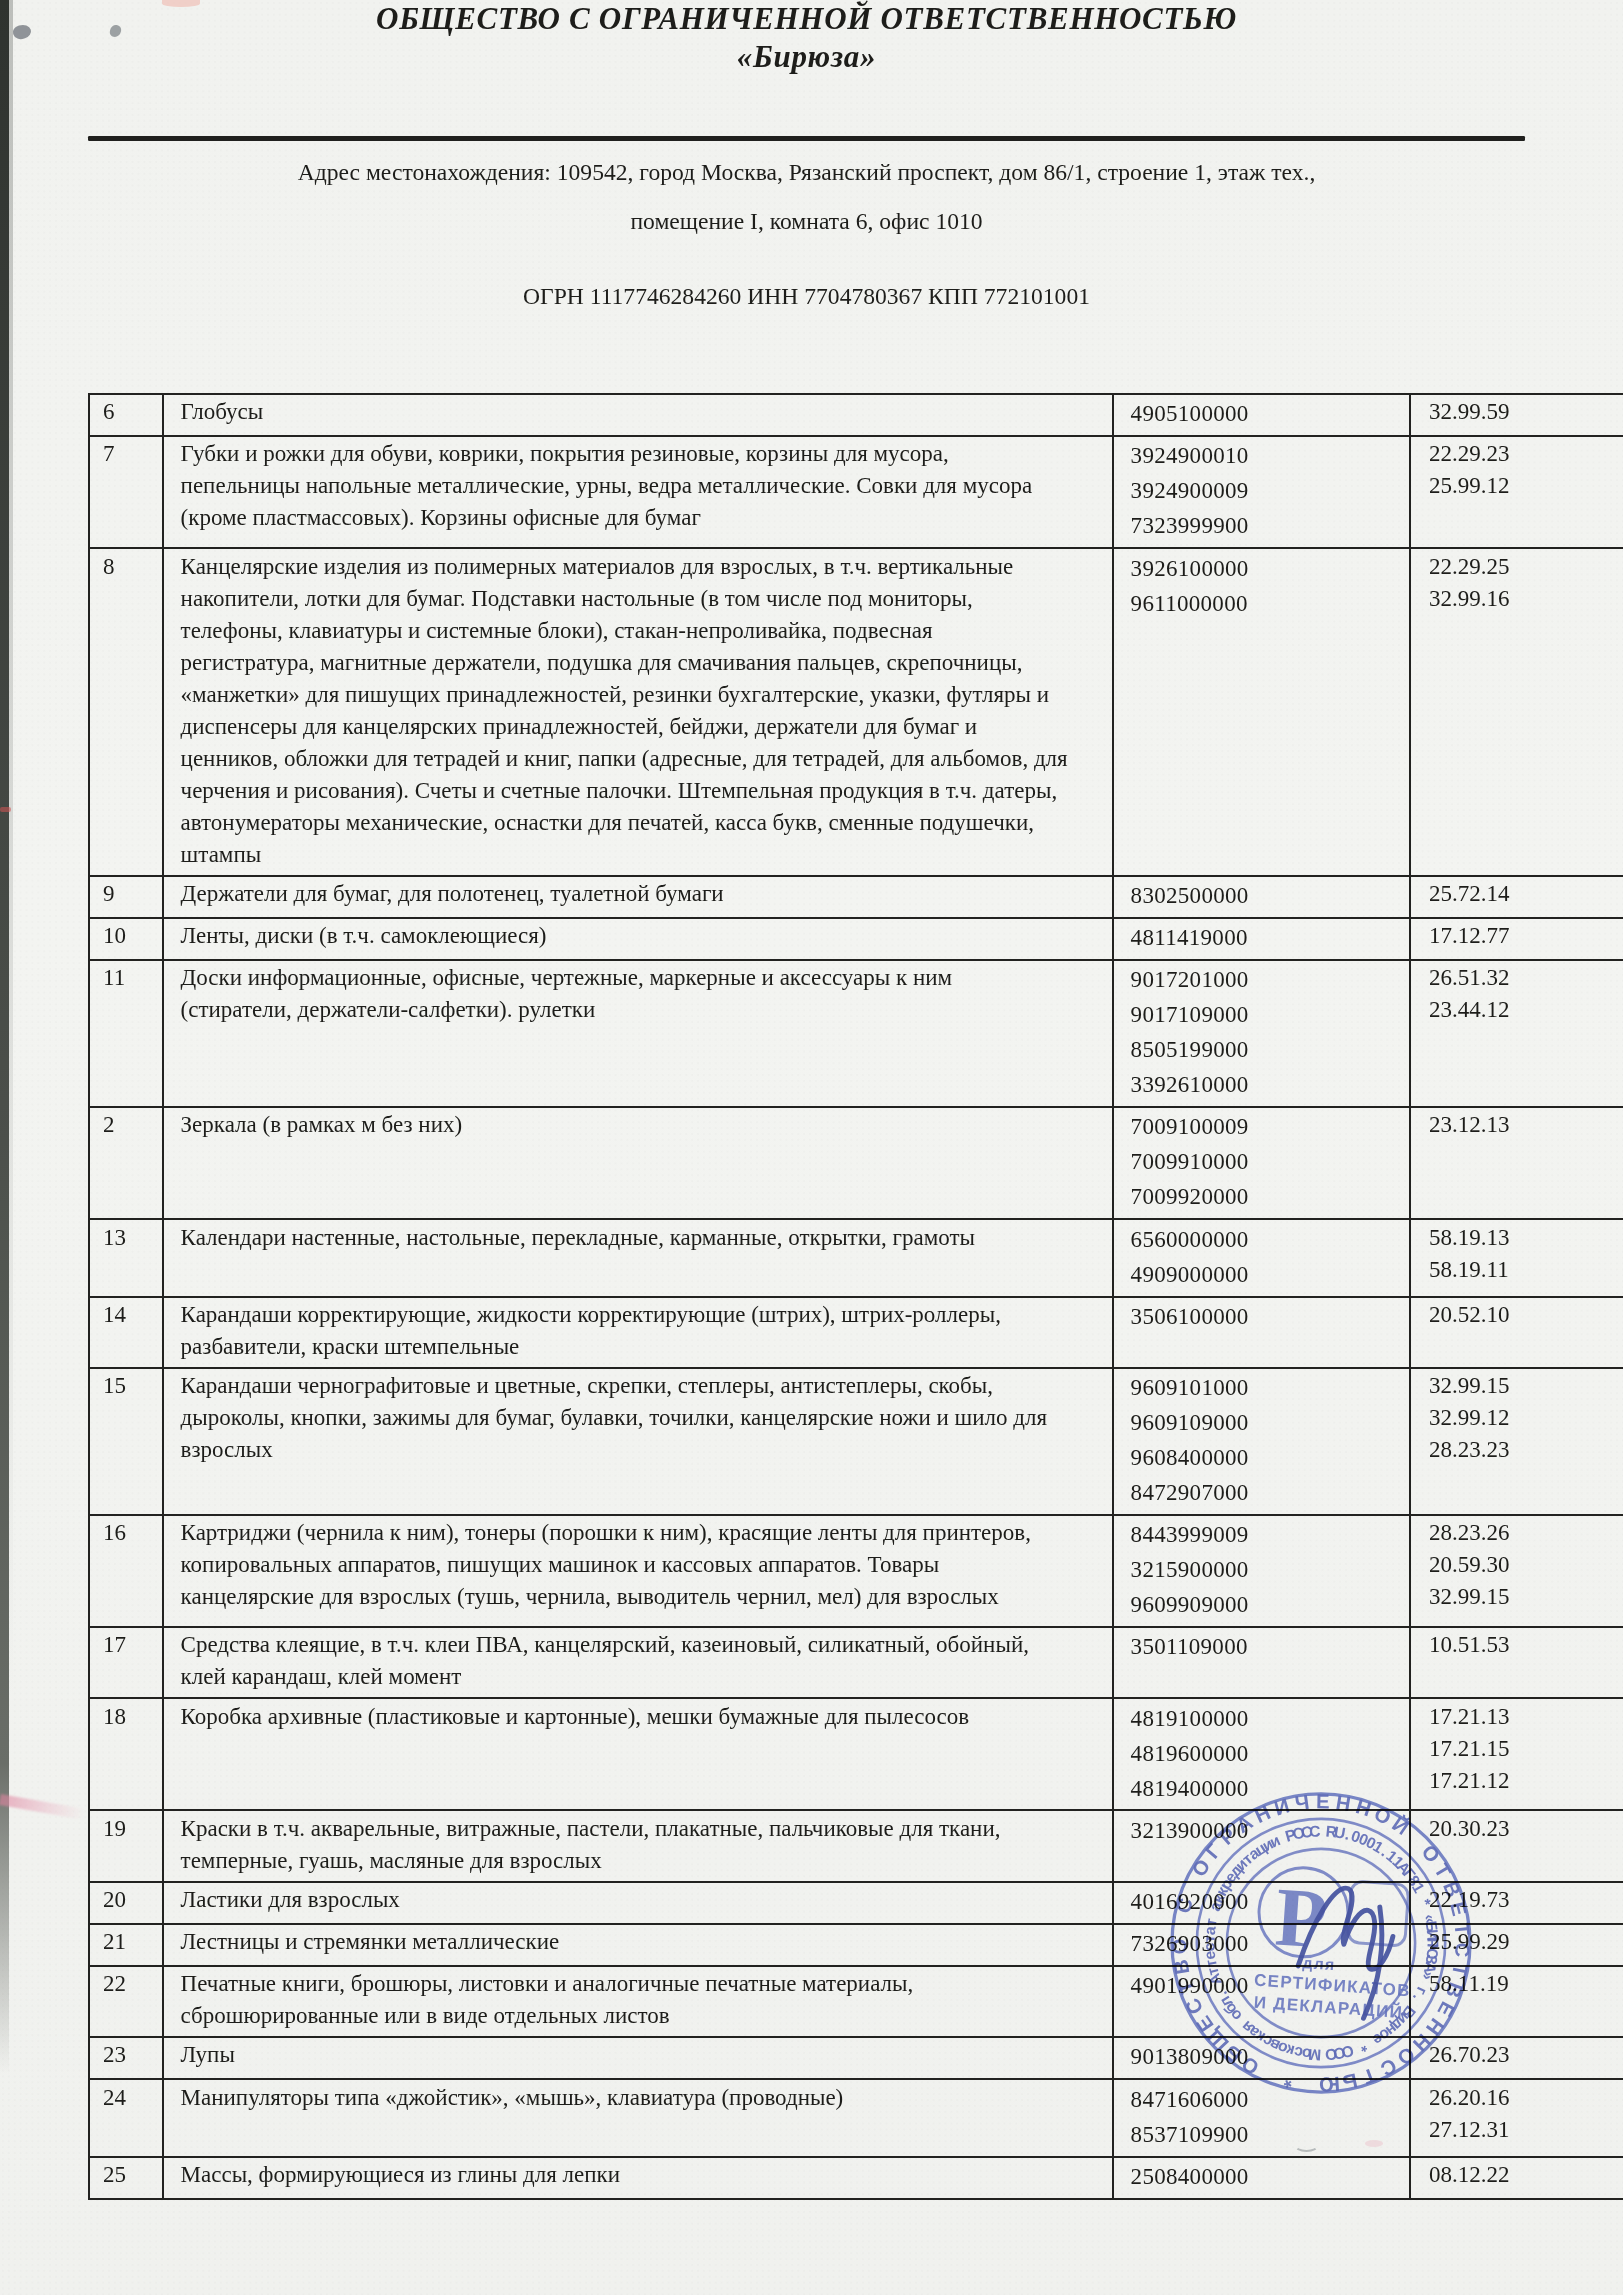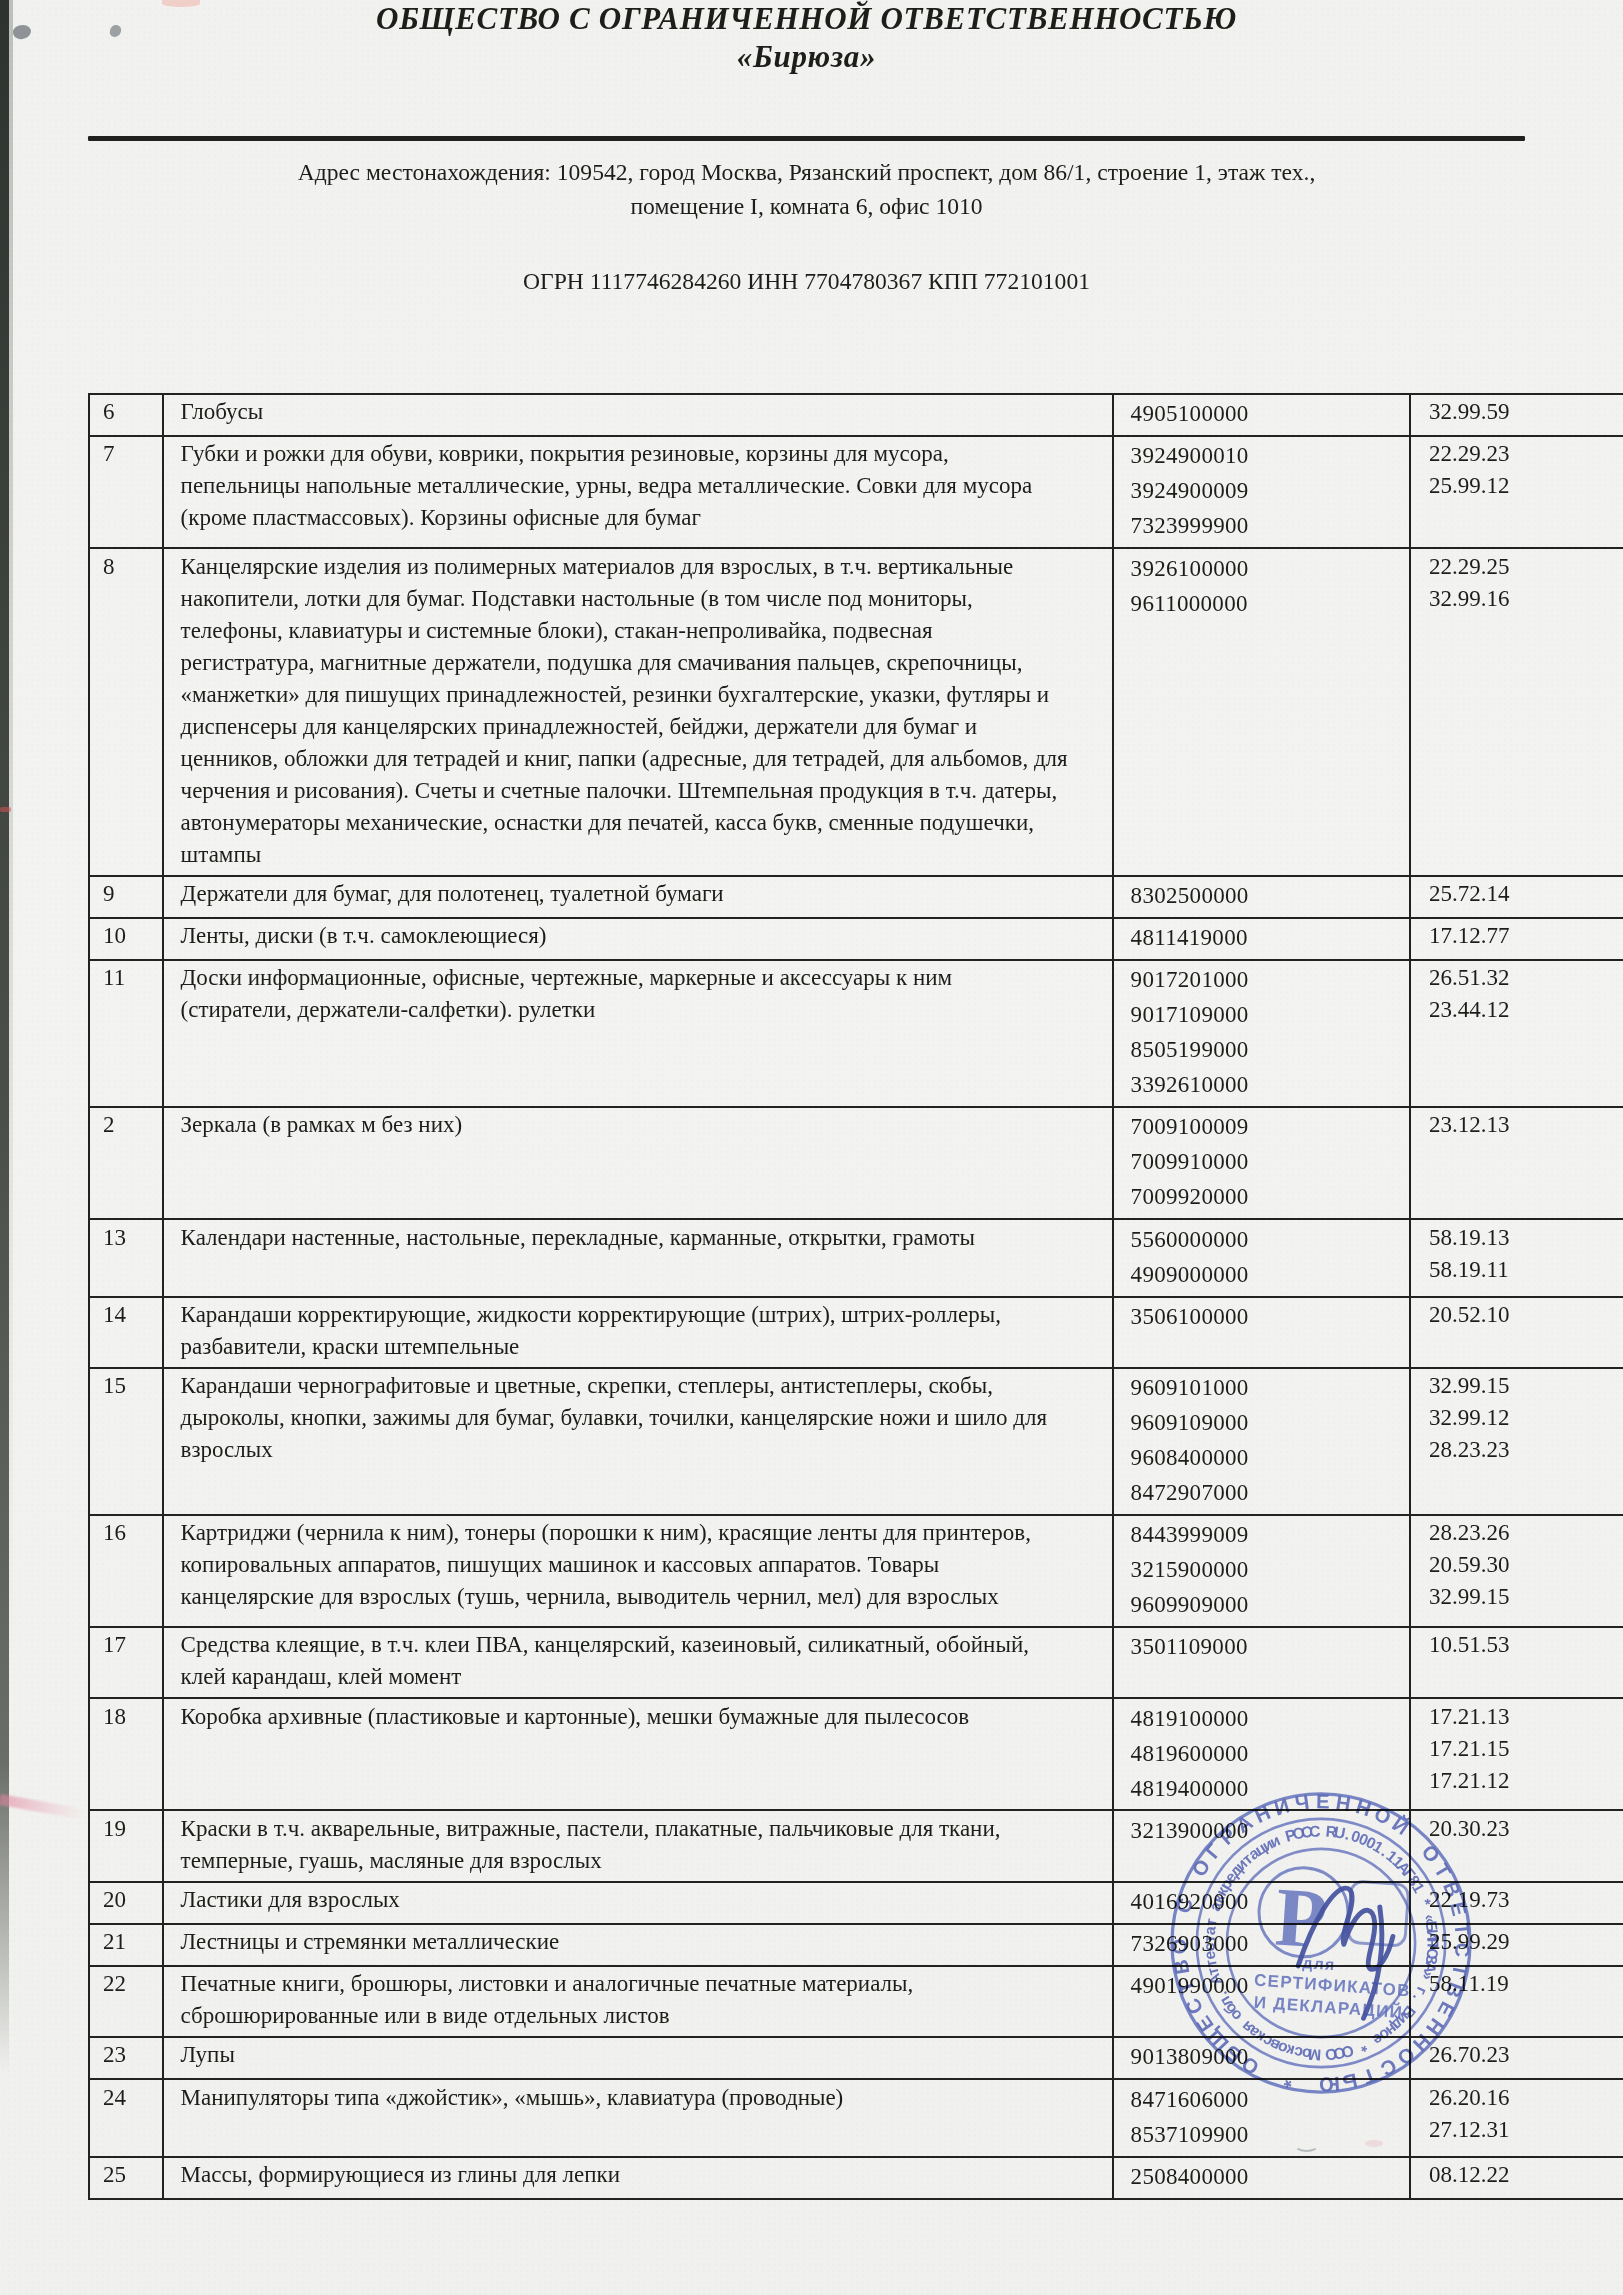--- a/index.html
+++ b/index.html
@@ -35,21 +35,21 @@
     transform:rotate(10deg);transform-origin:left center;filter:blur(1.3px);}
   .gray-curl{position:absolute;left:1294px;top:2138px;width:21px;height:9.8px;
     border:2px solid transparent;border-bottom-color:#9aa0a2;border-radius:50%;opacity:.65;}
   .pink-dot{position:absolute;left:1365px;top:2140px;width:17.7px;height:6.5px;background:#ecc5cd;
     border-radius:50%;opacity:.5;filter:blur(0.7px);}
   
   .hdr{position:absolute;left:88px;top:0;width:1437px;text-align:center;}
   .title{font-size:31px;line-height:38px;font-weight:bold;font-style:italic;letter-spacing:0.7px;}
   .title1{}
   .rule{margin-top:60px;height:5.2px;background:#20201e;border-radius:1.3px;}
-  .addr{font-size:23.6px;line-height:33px;margin-top:1px;}
+  .addr{font-size:23.6px;line-height:33px;margin-top:16px;}
   .addr.first{margin-top:15px;}
   .addr.gap{margin-top:42px;}
   
   table.doc{
     position:absolute;left:88px;top:393px;width:1437px;
     border-collapse:collapse;table-layout:fixed;
   }
   table.doc td{
     border:2px solid #222220;
     border-top-width:2.6px;border-bottom-width:2.6px;
@@ -154,21 +154,21 @@
           <td class="c-num">2</td>
           <td class="c-desc">Зеркала (в рамках м без них)</td>
           <td class="c-code">7009100009
 7009910000
 7009920000</td>
           <td class="c-okpd">23.12.13</td>
         </tr>
       <tr>
           <td class="c-num">13</td>
           <td class="c-desc">Календари настенные, настольные, перекладные, карманные, открытки, грамоты</td>
-          <td class="c-code">5560000000
+          <td class="c-code">6560000000
 4909000000</td>
           <td class="c-okpd">58.19.13
 58.19.11</td>
         </tr>
       <tr>
           <td class="c-num">14</td>
           <td class="c-desc">Карандаши корректирующие, жидкости корректирующие (штрих), штрих-роллеры, разбавители, краски штемпельные</td>
           <td class="c-code">3506100000</td>
           <td class="c-okpd">20.52.10</td>
         </tr>

